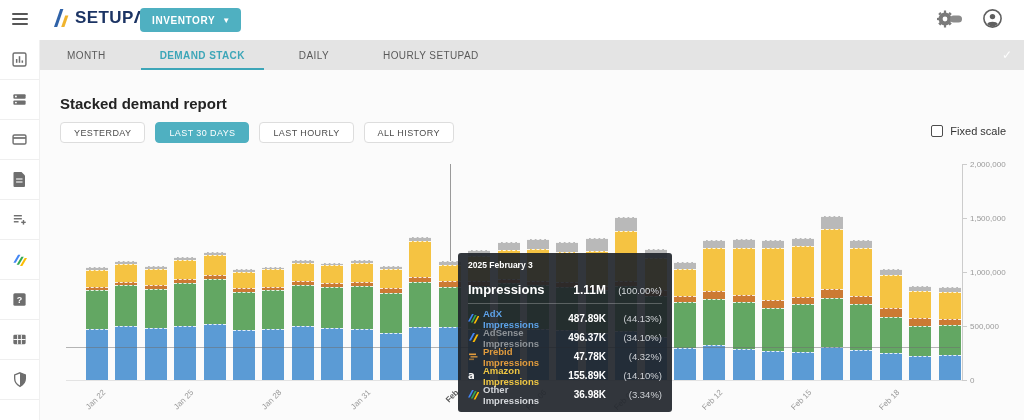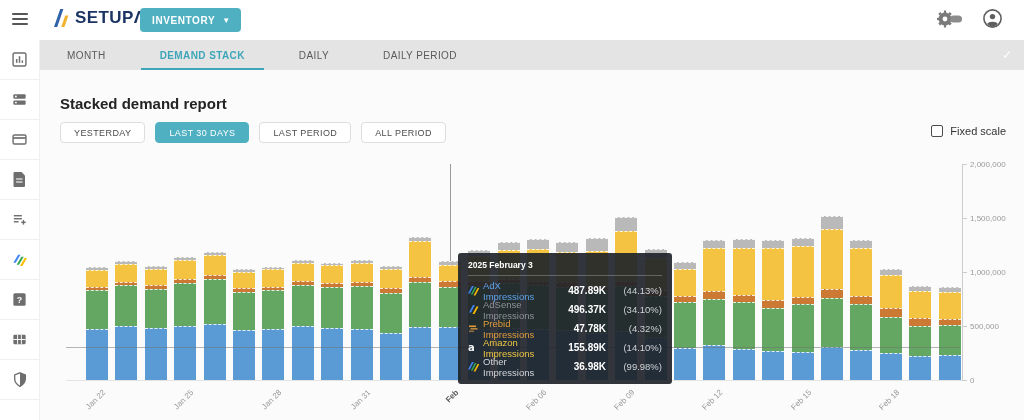--- a/index.html
+++ b/index.html
@@ -51,29 +51,29 @@
   .yaxis { position:absolute; left:902px; top:4px; bottom:40px; width:1px; background:#ccc; }
   .ytick { position:absolute; font-size:8px; color:#9a9a9a; left:910px; transform:translateY(-50%); white-space:nowrap; }
   .ytickmark { position:absolute; left:902px; width:5px; height:1px; background:#ccc; }
   .xlabel { position:absolute; top:228px; font-size:8px; color:#999; white-space:nowrap; transform:translateX(-100%) rotate(-45deg); transform-origin:100% 0; }
   .xlabel.bold { font-weight:bold; color:#555; }
   .baseline { position:absolute; left:6px; right:38px; top:220px; height:1px; background:#e3e3e3; }
 
   
   .tooltip { position:absolute; left:418px; top:183px; width:214px; background:rgba(30,34,41,0.91); border-radius:3px;
              padding:7px 10px 8px 10px; z-index:10; color:#fff; }
-  .tt-date { font-size:8.5px; font-weight:bold; color:#fff; margin-bottom:5px; }
+  .tt-date { font-size:8.5px; font-weight:bold; color:#fff; margin-bottom:12px; }
   .tt-total { display:flex; align-items:baseline; margin-bottom:6px; }
   .tt-total .name { font-size:13px; font-weight:bold; flex:1; }
   .tt-total .val { font-size:12px; font-weight:bold; width:52px; text-align:right; }
   .tt-total .pct { font-size:9.5px; color:#d6d9dd; width:56px; text-align:right; }
   .tt-div { height:1px; background:rgba(255,255,255,0.25); margin-bottom:5px; }
   .tt-row { display:flex; align-items:center; height:19px; }
   .tt-row .ic { width:15px; display:flex; align-items:center; }
-  .tt-row .name { font-size:9.5px; font-weight:normal; flex:1; }
+  .tt-row .name { font-size:9.5px; font-weight:bold; flex:1; }
   .tt-row .val { font-size:10px; font-weight:bold; color:#fff; width:52px; text-align:right; }
   .tt-row .pct { font-size:9.5px; color:#cfd2d6; width:56px; text-align:right; }
   .amz { font-size:10px; font-weight:bold; color:#f2f2f2; font-family:"DejaVu Sans", sans-serif; }
 </style>
 </head>
 <body>
 
 <div class="app">
 
   <header class="topbar">
@@ -114,21 +114,21 @@
         <circle cx="9.5" cy="7.6" r="2.7" fill="#5f5f5f"></circle>
         <path d="M4.3 14.8 C5.2 11.9 13.8 11.9 14.7 14.8 C13.4 16.6 11.6 17.6 9.5 17.6 C7.4 17.6 5.6 16.6 4.3 14.8 Z" fill="#5f5f5f"></path>
       </svg>
     </div>
   </header>
 
   <nav class="tabbar">
     <div class="tab">MONTH</div>
     <div class="tab active">DEMAND STACK</div>
     <div class="tab">DAILY</div>
-    <div class="tab">DAILY PERIOD</div>
+    <div class="tab">HOURLY SETUPAD</div>
     <span class="tab-check">✓</span>
   </nav>
 
   <aside class="sidebar">
     <div class="side-item">
       <svg width="17" height="17" viewBox="0 0 18 18">
         <rect x="2.2" y="2.2" width="13.6" height="13.6" rx="1.6" fill="none" stroke="#6e6e6e" stroke-width="1.5"></rect>
         <line x1="6" y1="12.5" x2="6" y2="8.5" stroke="#6e6e6e" stroke-width="1.6"></line>
         <line x1="9" y1="12.5" x2="9" y2="5.5" stroke="#6e6e6e" stroke-width="1.6"></line>
         <line x1="12" y1="12.5" x2="12" y2="10" stroke="#6e6e6e" stroke-width="1.6"></line>
@@ -200,22 +200,22 @@
       </svg>
     </div>
   </aside>
 
   <main class="content">
     <h1 class="page-title">Stacked demand report</h1>
 
     <div class="filters">
       <button class="fbtn">YESTERDAY</button>
       <button class="fbtn active">LAST 30 DAYS</button>
-      <button class="fbtn">LAST PERIOD</button>
-      <button class="fbtn">ALL PERIOD</button>
+      <button class="fbtn">LAST HOURLY</button>
+      <button class="fbtn">ALL HISTORY</button>
     </div>
 
     <div class="fixed-scale">
       <span class="box"></span>
       <span class="lbl">Fixed scale</span>
     </div>
 
     <div class="chart">
       <div class="plot" id="plot">
           <div class="yaxis"></div>
@@ -450,20 +450,25 @@
           <div class="xlabel" style="left: 482px;">Feb 06</div>
           <div class="xlabel" style="left: 570.2px;">Feb 09</div>
           <div class="xlabel" style="left: 658.4px;">Feb 12</div>
           <div class="xlabel" style="left: 746.6px;">Feb 15</div>
           <div class="xlabel" style="left: 834.8px;">Feb 18</div>
         </div>
     </div>
 
     <div class="tooltip">
       <div class="tt-date">2025 February 3</div>
+      <div class="tt-total">
+        <span class="name">Impressions</span>
+        <span class="val">1.11M</span>
+        <span class="pct">(100.00%)</span>
+      </div>
       <div class="tt-div"></div>
       <div id="tt-rows">
           <div class="tt-row">
             <span class="ic">
               <svg width="11" height="11" viewBox="0 0 11 11">
                 <path d="M0 8.5 L4 1 L5.8 1 L1.8 8.5Z" fill="#4285f4"></path>
                 <path d="M2.8 9.6 L6.8 2.1 L8.6 2.1 L4.6 9.6Z" fill="#34a853"></path>
                 <path d="M5.6 10.6 L9.6 3.1 L11.4 3.1 L7.4 10.6Z" fill="#fbbc04"></path>
               </svg>
             </span>
@@ -505,18 +510,18 @@
           <div class="tt-row">
             <span class="ic">
               <svg width="11" height="11" viewBox="0 0 11 11">
                 <path d="M0 8.5 L4 1 L5.8 1 L1.8 8.5Z" fill="#4285f4"></path>
                 <path d="M2.8 9.6 L6.8 2.1 L8.6 2.1 L4.6 9.6Z" fill="#34a853"></path>
                 <path d="M5.6 10.6 L9.6 3.1 L11.4 3.1 L7.4 10.6Z" fill="#fbbc04"></path>
               </svg>
             </span>
             <span class="name" style="color: rgb(211, 214, 218);">Other Impressions</span>
             <span class="val">36.98K</span>
-            <span class="pct">(99.98%)</span>
+            <span class="pct">(3.34%)</span>
           </div>
         </div>
     </div>
   </main>
 </div>
 
 </body></html>

